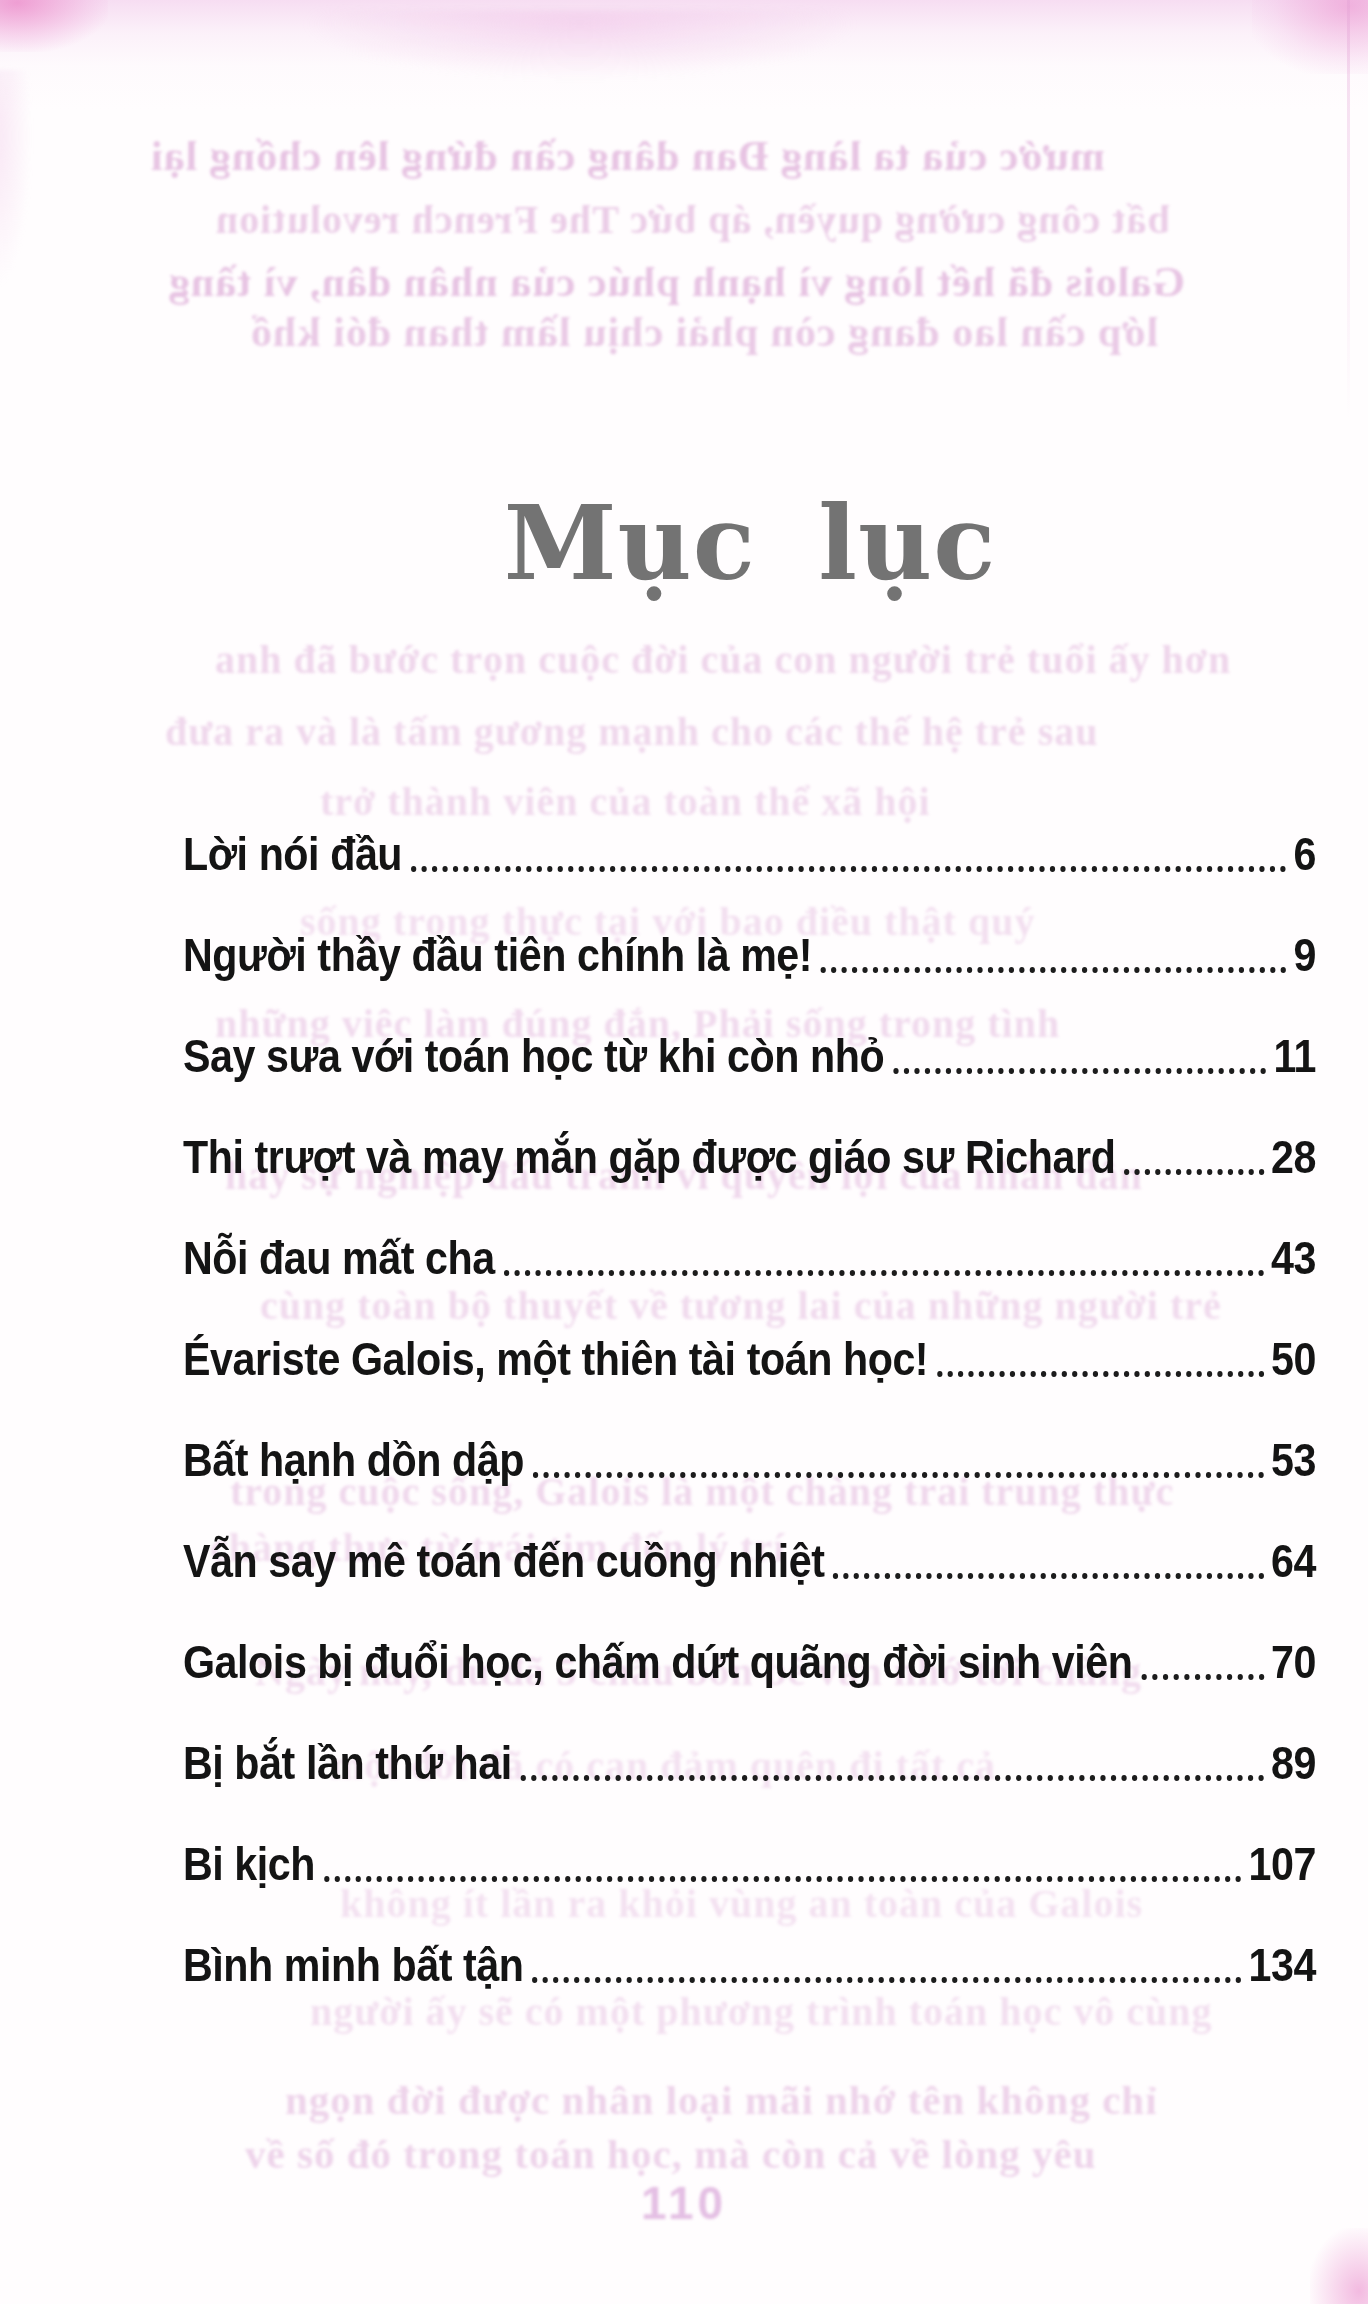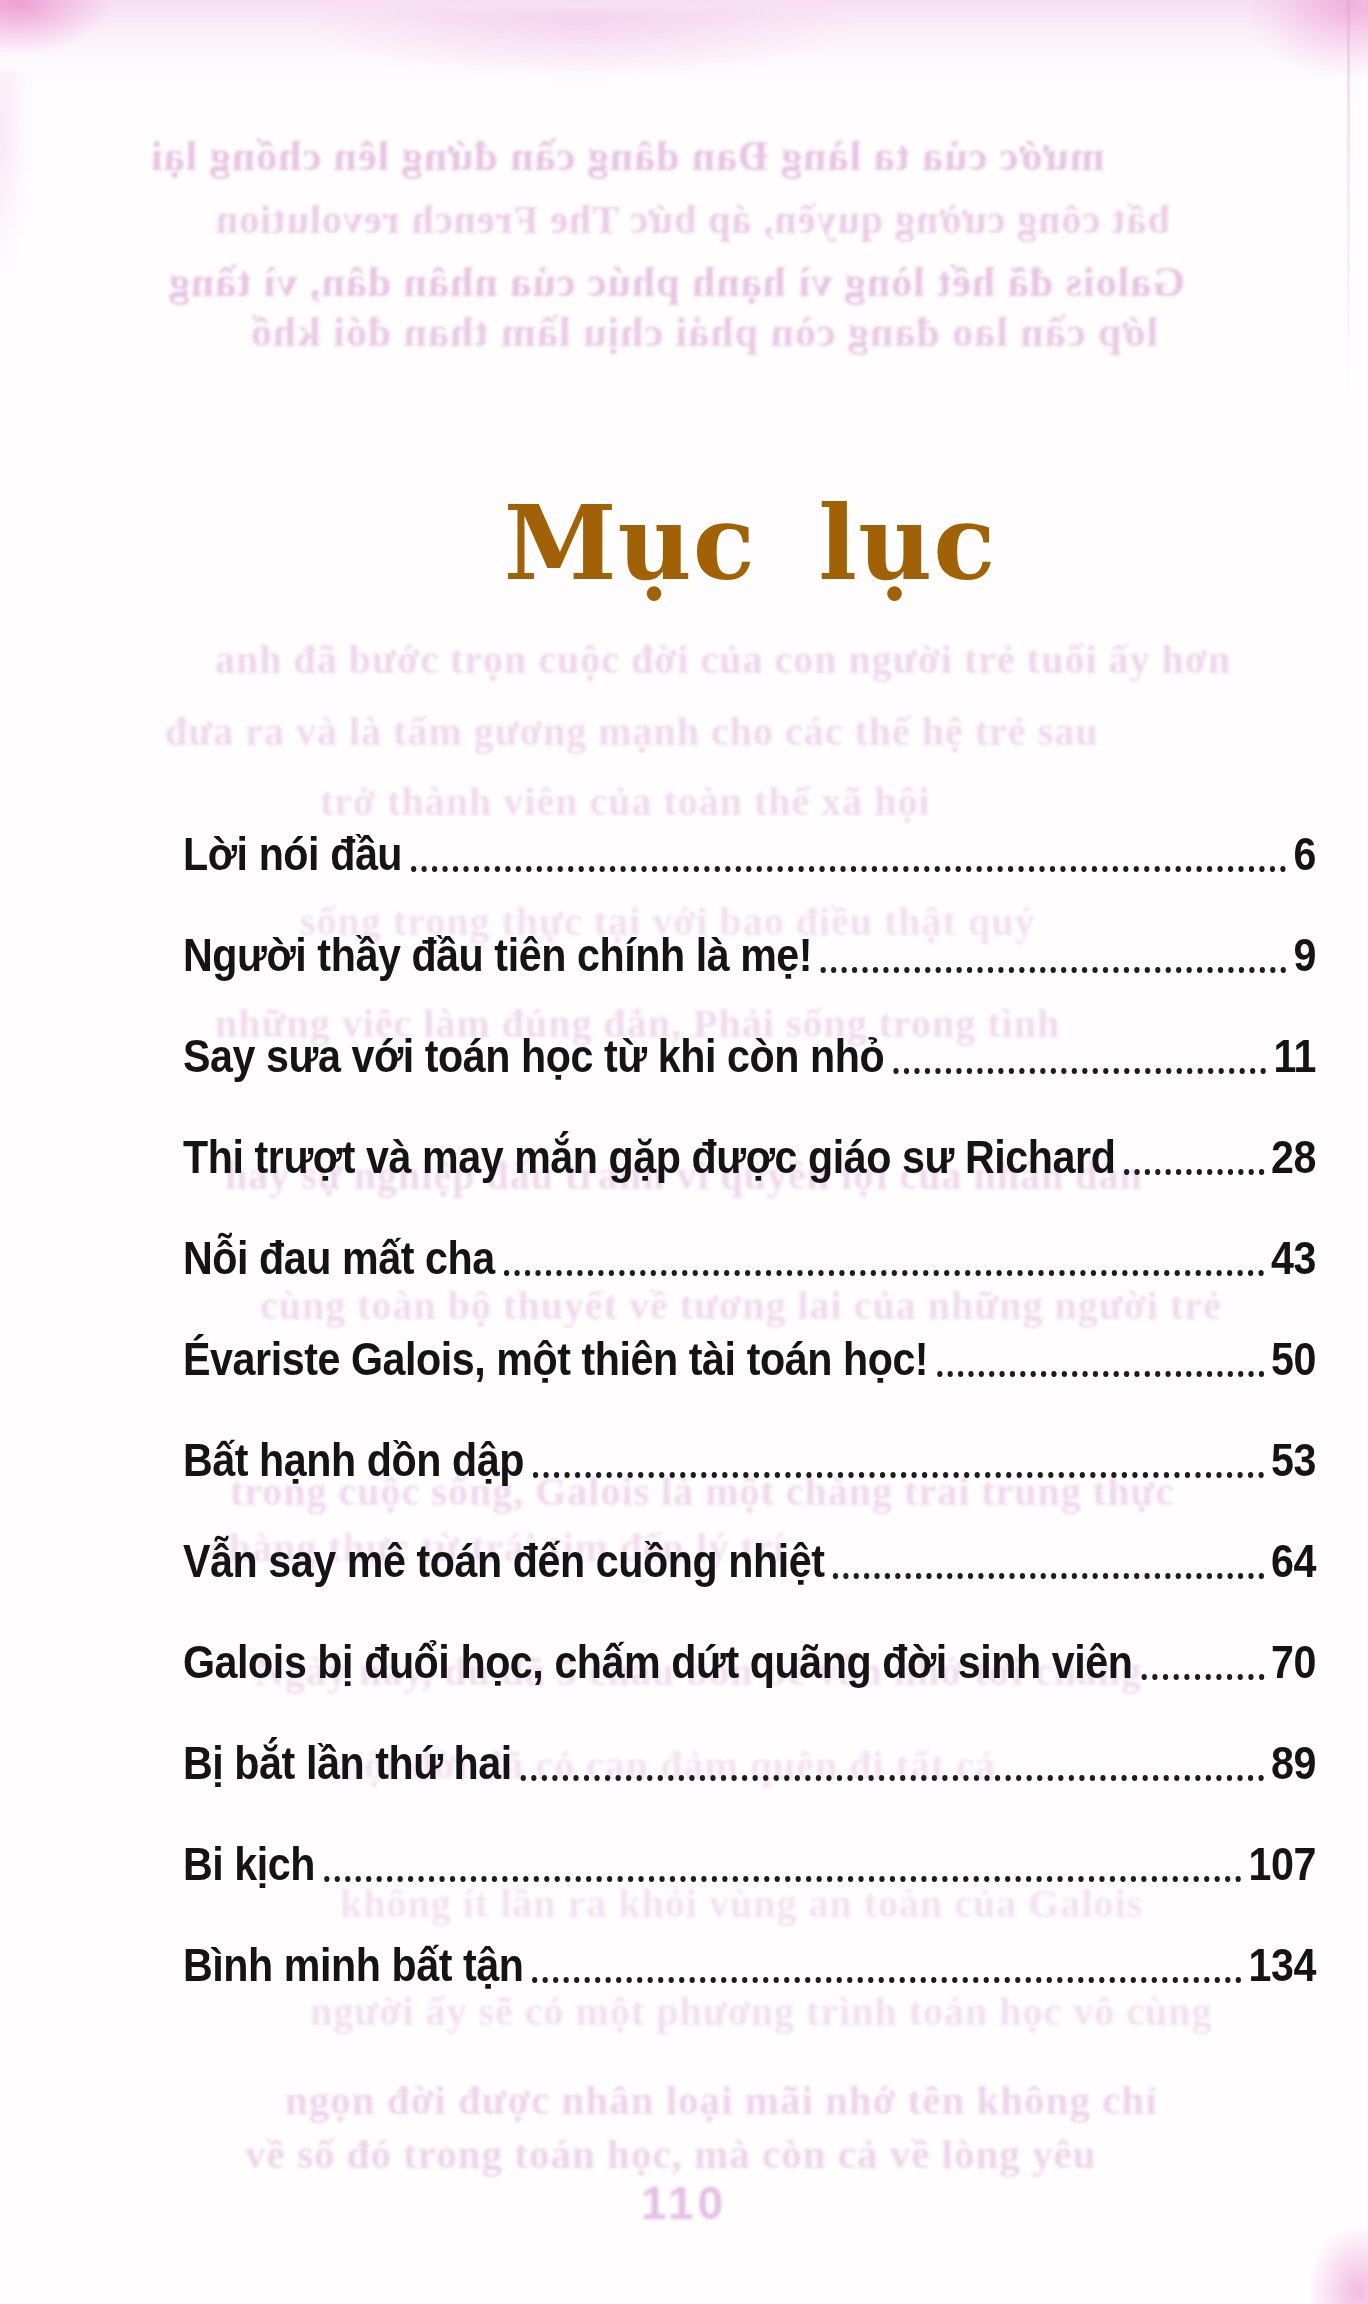--- a/index.html
+++ b/index.html
@@ -80,21 +80,21 @@
   
   .page-title {
     position: absolute;
     top: 482px; left: 0; width: 100%;
     padding-left: 132px;
     text-align: center;
     font-family: "DejaVu Serif", serif;
     font-weight: bold;
     font-size: 102px;
     line-height: 1.2;
-    color: #a16207;
+    color: #737373;
     word-spacing: 26px;
     letter-spacing: 1px;
   }
 
   .toc {
     position: absolute;
     left: 183px;
     top: 822px;
     width: 1292px;              
     transform: scaleX(0.877);

